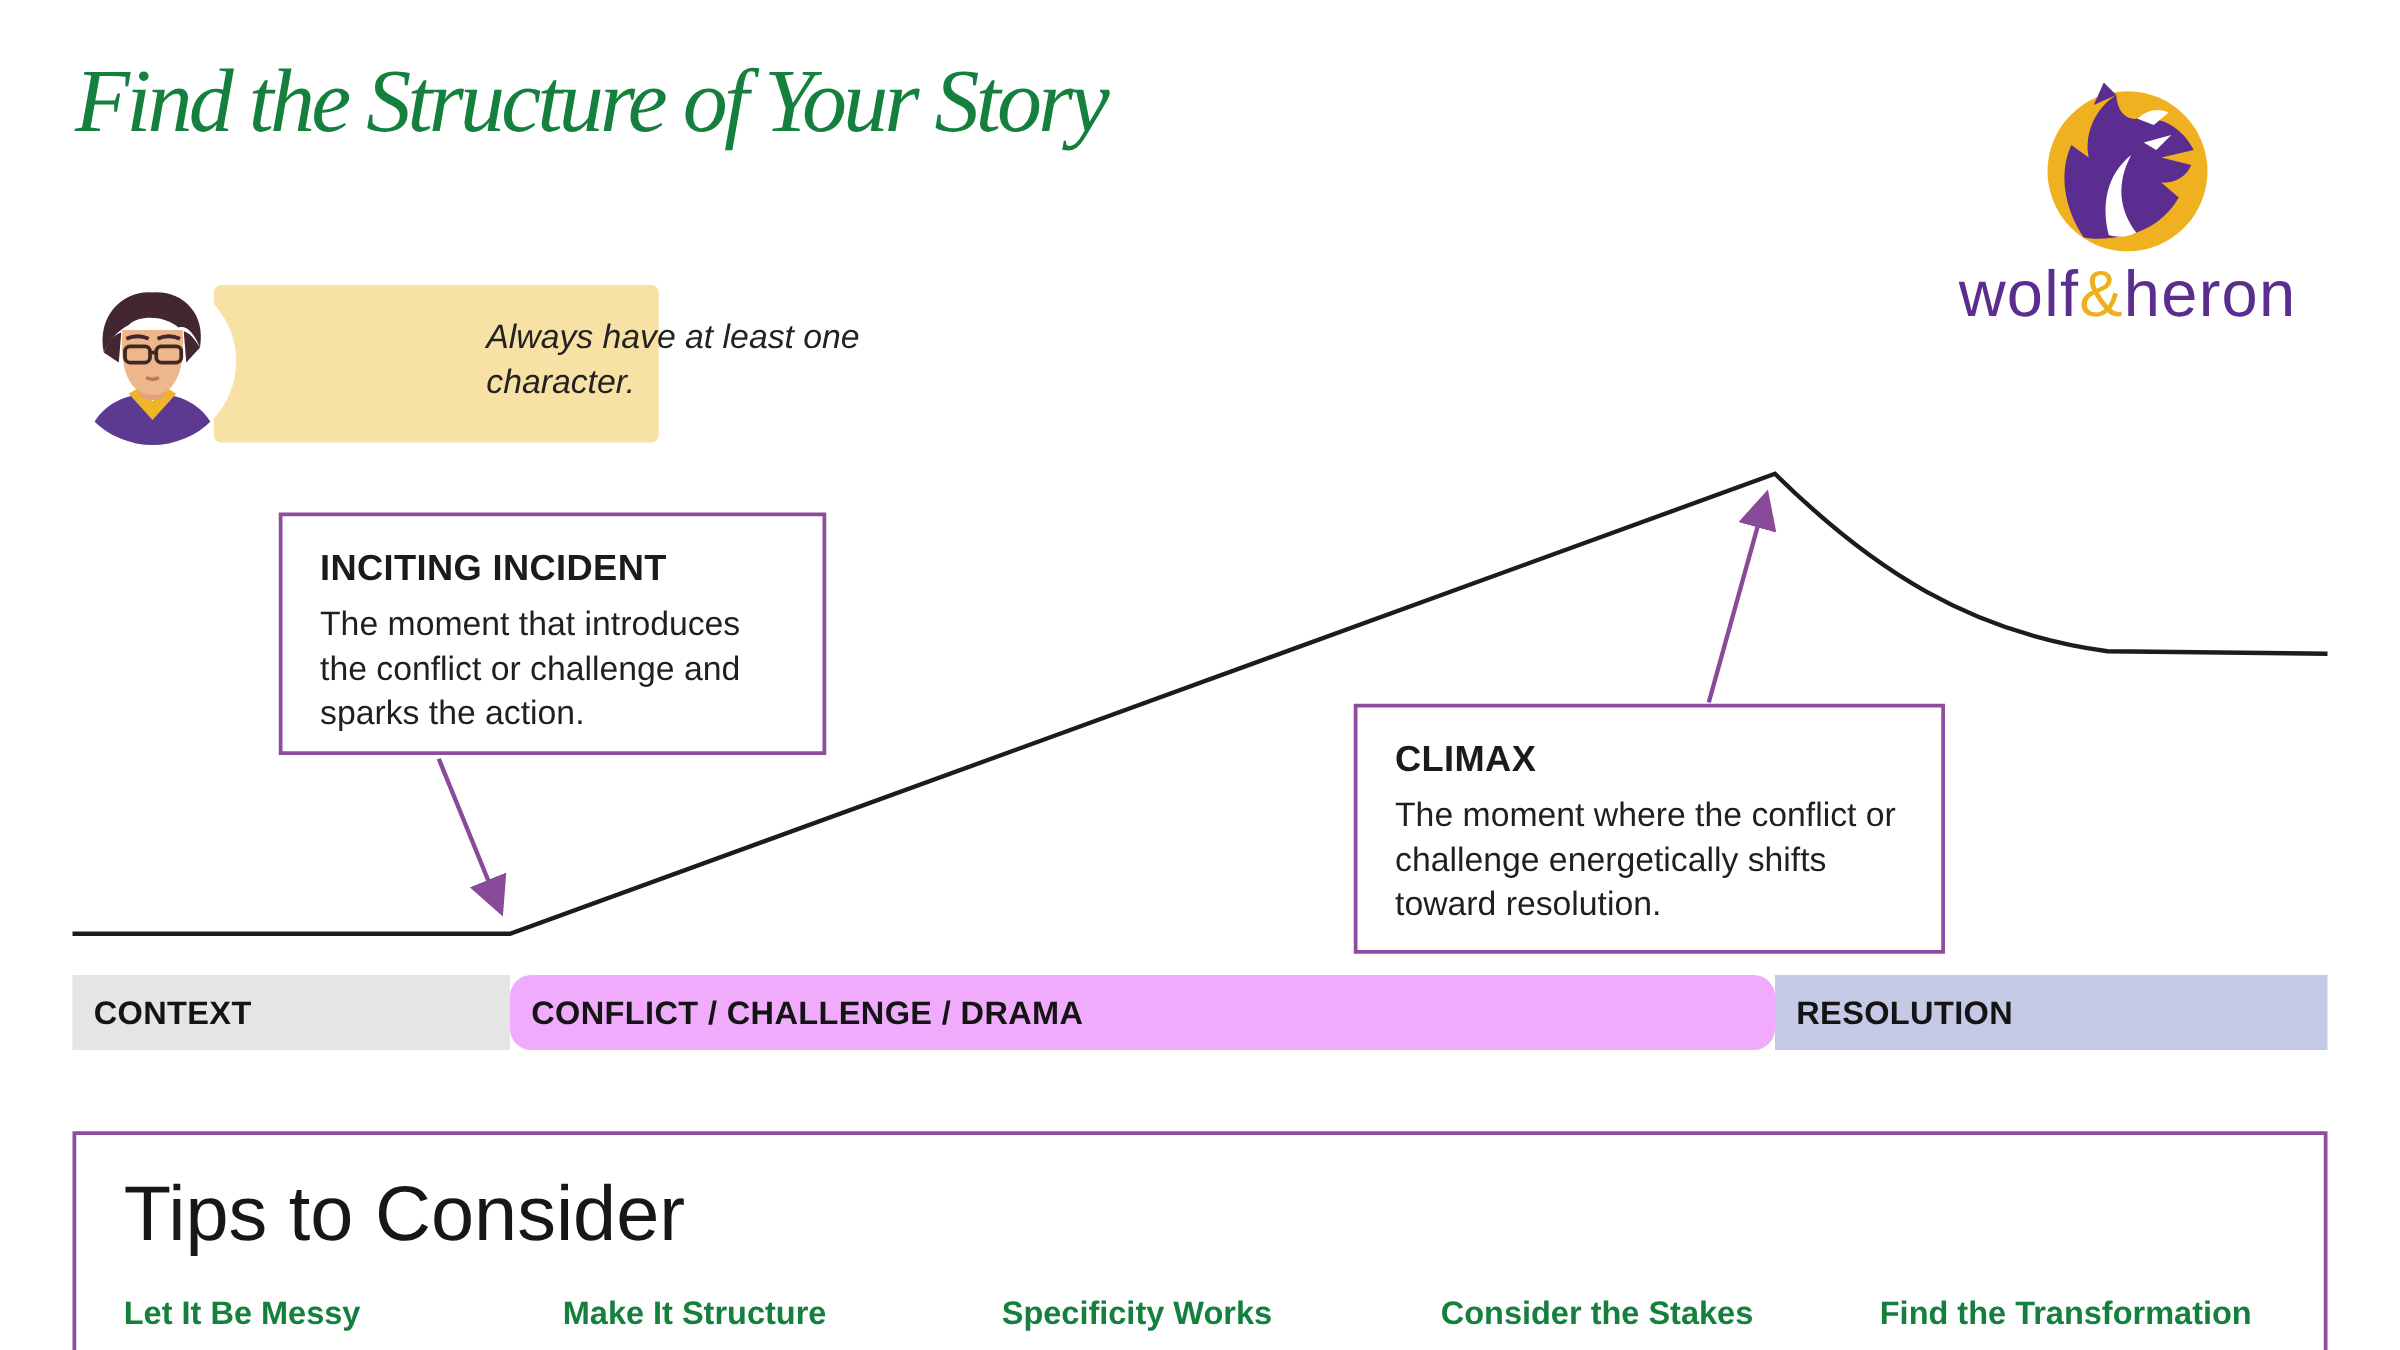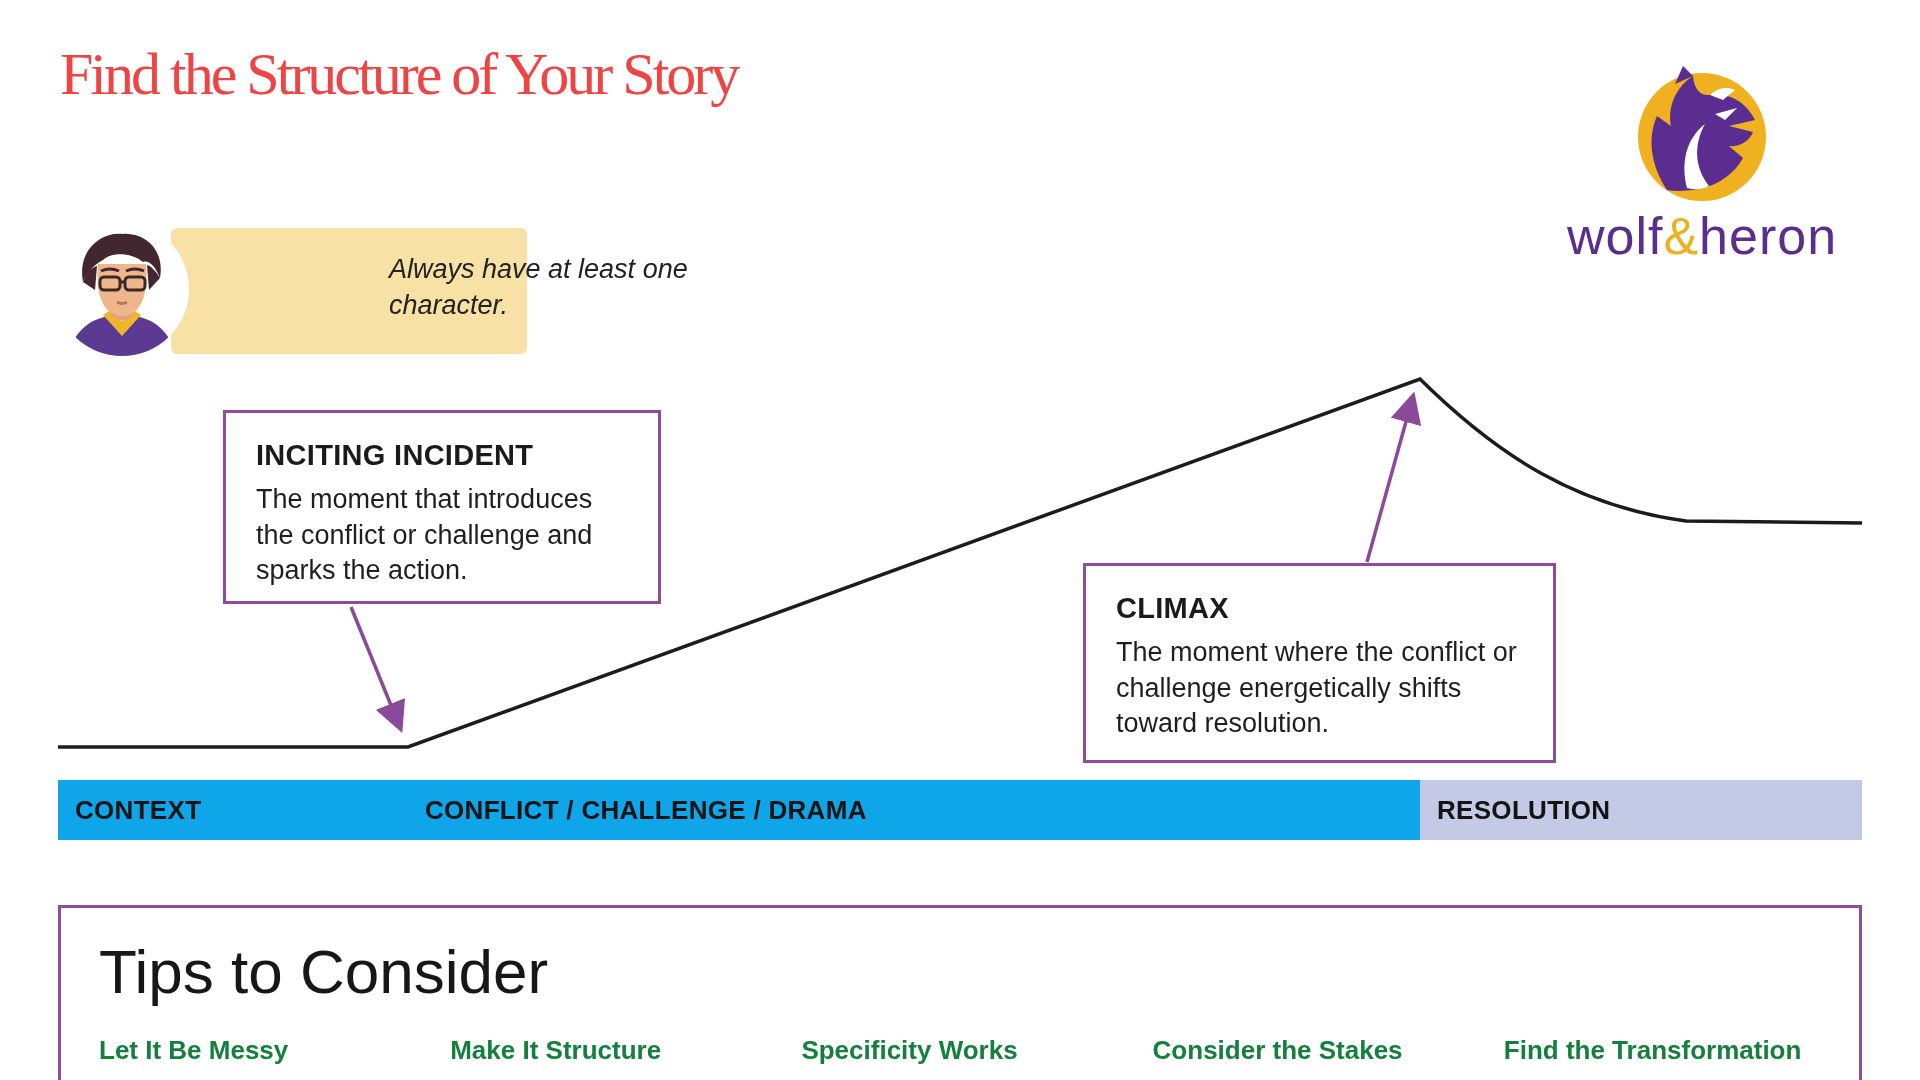--- a/index.html
+++ b/index.html
@@ -3,22 +3,22 @@
 <meta charset="utf-8">
 <style>
   html,body{margin:0;padding:0;background:#ffffff;}
   #stage{
     position:relative;width:1920px;height:1080px;background:#ffffff;
     overflow:hidden;font-family:"Liberation Sans",sans-serif;color:#1d1d1d;
   }
   
   .title{
     position:absolute;left:60px;top:40px;width:1300px;
-    font-family:"Liberation Serif",serif;font-weight:400;
-    font-size:60px;letter-spacing:-3px;color:#ef4444;white-space:nowrap;
+    font-family:"Liberation Serif",serif;font-style:italic;font-weight:400;
+    font-size:72px;letter-spacing:-3px;color:#15803d;white-space:nowrap;
   }
   .logo{position:absolute;left:1537px;top:66px;width:330px;text-align:center;}
   .logo .mark{display:block;margin:0 auto;}
   .logo .word{
     font-size:52px;font-weight:400;letter-spacing:1px;color:#5b2d8e;line-height:1;
     margin-top:2px;white-space:nowrap;
   }
   .logo .word .amp{color:#eeb01f;}
   
   .bubble{
@@ -119,24 +119,24 @@
   <div class="callout" id="climax-box">
     <h3>CLIMAX</h3>
     <p>The moment where the conflict or challenge energetically shifts toward resolution.</p>
   </div>
   <div class="callout" id="inciting-box">
     <h3>INCITING INCIDENT</h3>
     <p>The moment that introduces the conflict or challenge and sparks the action.</p>
   </div>
 
   <div class="bands">
-    <div class="band b0" style="background-color: #0ea5e9;">
+    <div class="band b0" style="background-color: #e5e5e5;">
       <span>CONTEXT</span>
     </div>
-    <div class="band b1" style="background-color: #0ea5e9;">
+    <div class="band b1" style="background-color: #f0abfc; border-radius: 17px;">
       <span>CONFLICT / CHALLENGE / DRAMA</span>
     </div>
     <div class="band b2" style="background-color: rgb(196, 201, 229);">
       <span>RESOLUTION</span>
     </div>
   </div>
 
   <div class="tips">
     <h2>Tips to Consider</h2>
     <div class="tip-grid">

